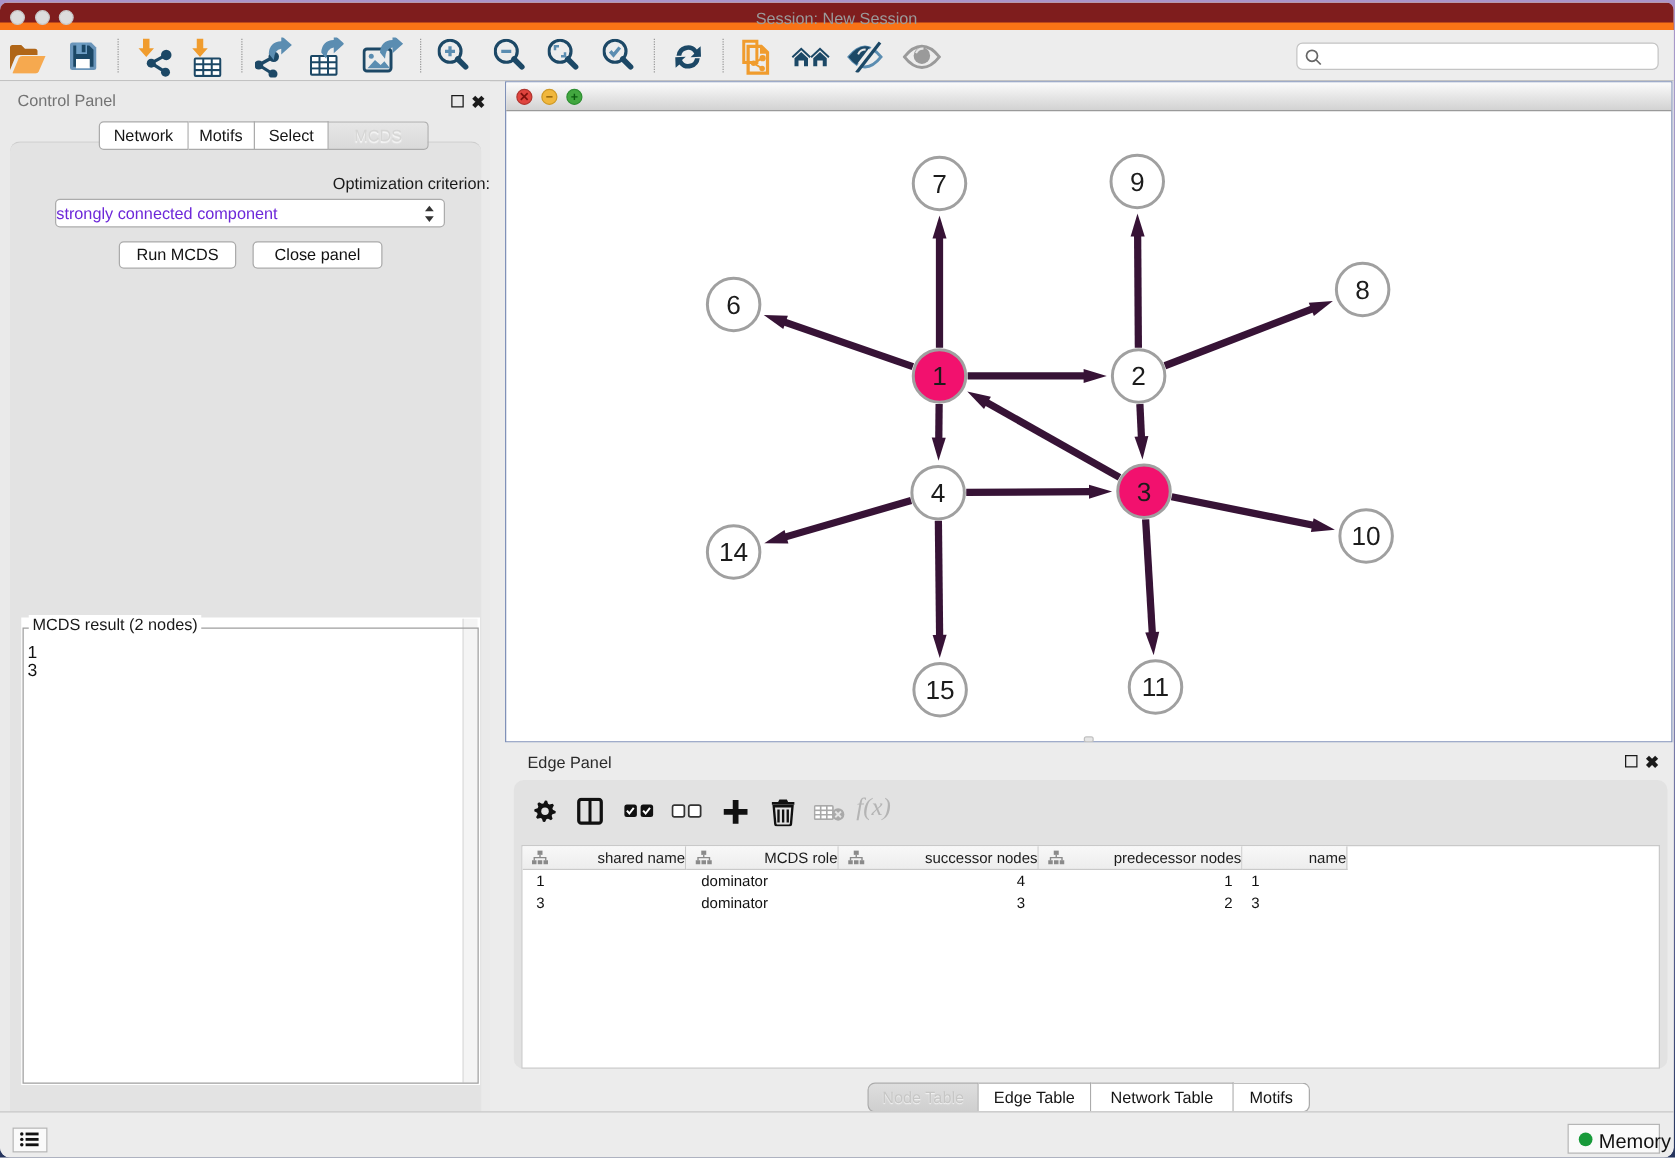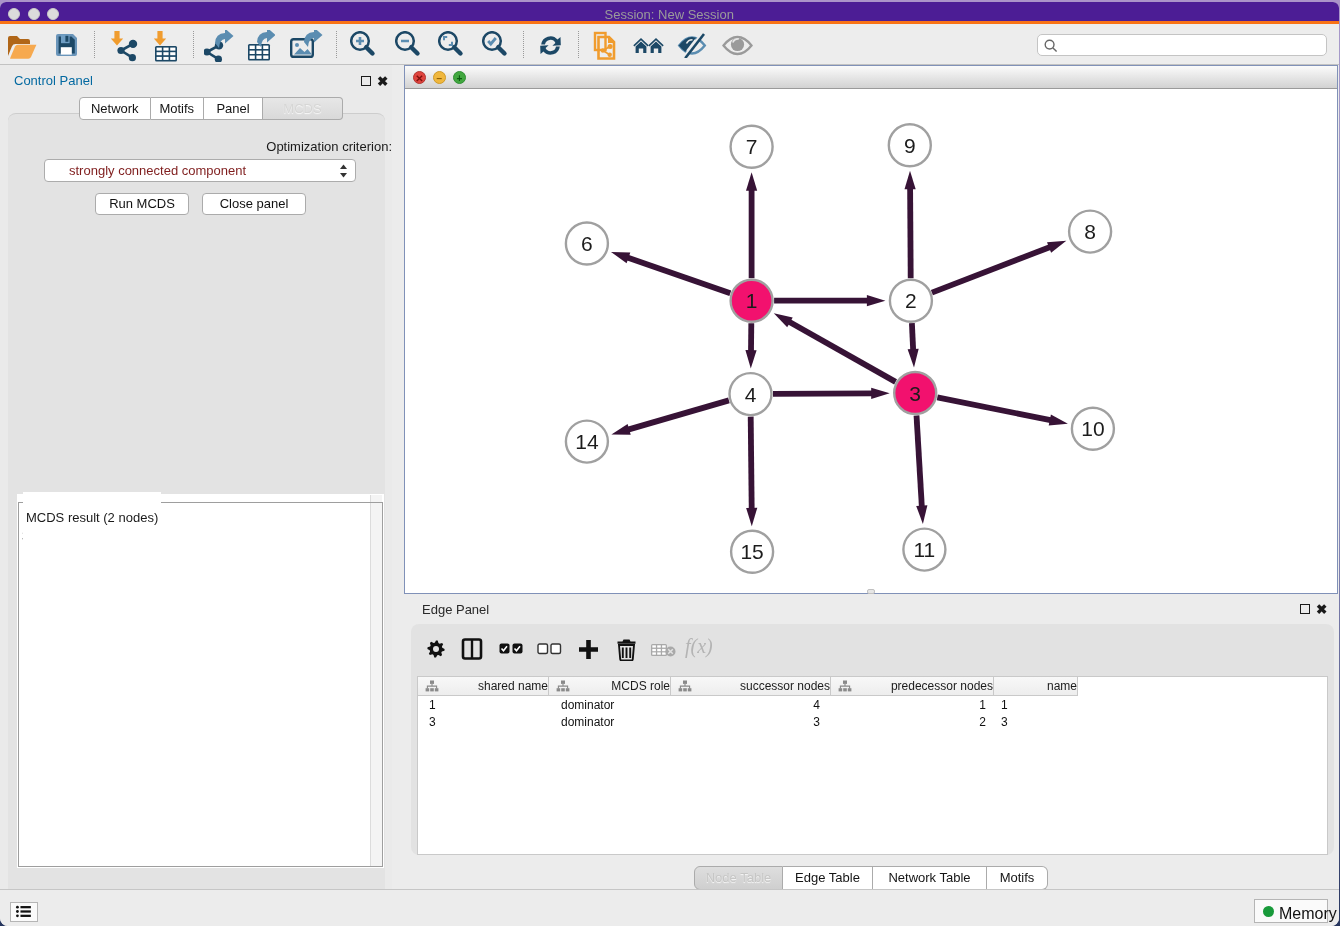--- a/index.html
+++ b/index.html
@@ -1,36 +1,36 @@
 <!DOCTYPE html>
 <html><head><meta charset="utf-8"><style>
 *{margin:0;padding:0;box-sizing:border-box}
 html,body{width:1340px;height:926px;overflow:hidden}
 body{font-family:"Liberation Sans",sans-serif;background:linear-gradient(180deg,#ab94c9 0%,#a59ac9 6%,#8d8cba 55%,#4c5584 85%,#26355e 100%);position:relative}
 .abs{position:absolute}
 #win{position:absolute;left:0;top:2px;width:1338.5px;height:924px;background:#ececec;border-radius:6px 6px 8px 8px;overflow:hidden}
-#titlebar{position:absolute;left:0;top:0;width:100%;height:22px;background:#4c1d95;border-bottom:3px solid #f97316}
+#titlebar{position:absolute;left:0;top:0;width:100%;height:22px;background:#7f1d1d;border-bottom:6px solid #f97316}
 #titlebar .t{position:absolute;width:100%;text-align:center;top:5px;font-size:13px;color:#9b9b9b}
 .tl{position:absolute;top:6px;width:12px;height:12px;border-radius:50%;background:#dcdcdc;border:1px solid #c9c9c9}
 #toolbar{position:absolute;left:0;top:22px;width:100%;height:41px;background:#ededed;border-bottom:1px solid #c2c2c2}
 .tsep{position:absolute;top:7px;height:27px;width:0;border-left:1px dotted #9a9a9a}
 #search{position:absolute;left:1037px;top:32px;width:290px;height:22px;background:#fff;border:1px solid #c4c4c4;border-radius:5px}
 #cpanel{position:absolute;left:0;top:63px;width:392px;height:824px;background:#eaeaea}
-#cpanel .hdr{position:absolute;left:14px;top:9px;font-size:13px;color:#0369a1}
+#cpanel .hdr{position:absolute;left:14px;top:9px;font-size:13px;color:#737373}
 .segtabs{position:absolute;display:flex;height:23px}
 .segtabs .tab{border:1px solid #ababab;border-left:none;background:#fff;color:#151515;font-size:13px;line-height:21px;text-align:center}
 .segtabs .tab:first-child{border-left:1px solid #ababab;border-radius:4px 0 0 4px}
 .segtabs .tab:last-child{border-radius:0 4px 4px 0}
 .segtabs .sel{background:linear-gradient(#e7e7e7,#d9d9d9);color:#d6d6d5;text-shadow:0 1px 1px #fafafa}
 #subpanel{position:absolute;left:8px;top:48px;width:377px;height:776px;background:#e3e3e3;border-top:1px solid #cdcdcd;border-radius:8px 8px 0 0}
 #optlabel{position:absolute;left:0;top:26px;width:100%;text-align:right;font-size:13px;color:#1a1a1a}
-#combo{position:absolute;left:36px;top:46px;width:312px;height:23px;background:#fff;border:1px solid #acacac;border-radius:4px;font-size:13px;color:#7f1d1d;line-height:21px;padding-left:24px}
+#combo{position:absolute;left:36px;top:46px;width:312px;height:23px;background:#fff;border:1px solid #acacac;border-radius:4px;font-size:13px;color:#6d28d9;line-height:21px;padding-left:0}
 .btn{position:absolute;height:22px;background:#fff;border:1px solid #ababab;border-radius:4px;font-size:13px;color:#111;text-align:center;line-height:20px}
 #fset{position:absolute;left:17px;top:429px;width:367px;height:374px;background:#fff}
-#fset .leg{position:absolute;left:6px;top:-2px;background:#fff;padding:18px 3px;font-size:13px;color:#1a1a1a;z-index:3}#fset .bord{position:absolute;left:0.5px;top:8px;width:365px;height:365px;border:1px solid #9e9e9e;z-index:2}
+#fset .leg{position:absolute;left:6px;top:-2px;background:#fff;padding:0 3px;font-size:13px;color:#1a1a1a;z-index:3}#fset .bord{position:absolute;left:0.5px;top:8px;width:365px;height:365px;border:1px solid #9e9e9e;z-index:2}
 #fset .ta{position:absolute;left:5px;top:20px;font-size:14px;color:#111;line-height:14.5px;z-index:1}
 #fset .sb{position:absolute;right:2px;top:1px;width:12px;bottom:2px;background:#f4f4f4;border-left:1px solid #dcdcdc}
 #netframe{position:absolute;left:404px;top:63px;width:933.5px;height:529px;border:1px solid #8091b8;background:#fff}
 #nettitle{position:absolute;left:0;top:0;width:100%;height:23px;background:linear-gradient(#fbfbfb,#d2d2d2);border-bottom:1px solid #9a9a9a}
 #nettitle .t{position:absolute;width:100%;text-align:center;top:4px;font-size:12.5px;font-weight:bold;color:#111}
 .mac{position:absolute;top:5px;width:13px;height:13px;border-radius:50%;font:bold 10px/13px "Liberation Sans";text-align:center}
 #tpanel{position:absolute;left:404px;top:592px;width:934.5px;height:295px;background:#ececec}
 #tpanel .hdr{position:absolute;left:18px;top:8px;font-size:13px;color:#2a2a2a}
 #tsub{position:absolute;left:411px;top:622px;width:923px;height:231px;background:#e2e2e2;border-radius:8px}
 #ttable{position:absolute;left:417px;top:674px;width:911px;height:179px;background:#fff;border:1px solid #c9c9c9;overflow:hidden}
@@ -193,21 +193,21 @@
       </svg>
     </div>
   <div id="cpanel">
     <div class="hdr" style="top:8px">Control Panel</div>
     <div class="floatb" style="left:361px;top:11px"></div>
     <div class="closeb" style="left:377px;top:11px">✖</div>
     <div id="subpanel"></div>
     <div class="segtabs" style="left:79px;top:32px">
       <div class="tab" style="width:71.5px">Network</div>
       <div class="tab" style="width:53.5px">Motifs</div>
-      <div class="tab" style="width:59px">Panel</div>
+      <div class="tab" style="width:59px">Select</div>
       <div class="tab sel" style="width:80px">MCDS</div>
     </div>
     <div id="optlabel" style="top:74px">Optimization criterion:</div>
     <div id="combo" style="left:44px;top:94px;width:312px">strongly connected component
       <svg width="9" height="14" viewBox="0 0 9 14" style="position:absolute;right:7px;top:4px">
           <path d="M4.5 0.5 L8 5 H1 z" fill="#333"></path>
           <path d="M4.5 13.5 L8 9 H1 z" fill="#333"></path>
         </svg>
     </div>
     <div class="btn" style="left:95px;top:128px;width:94px">Run MCDS</div>

